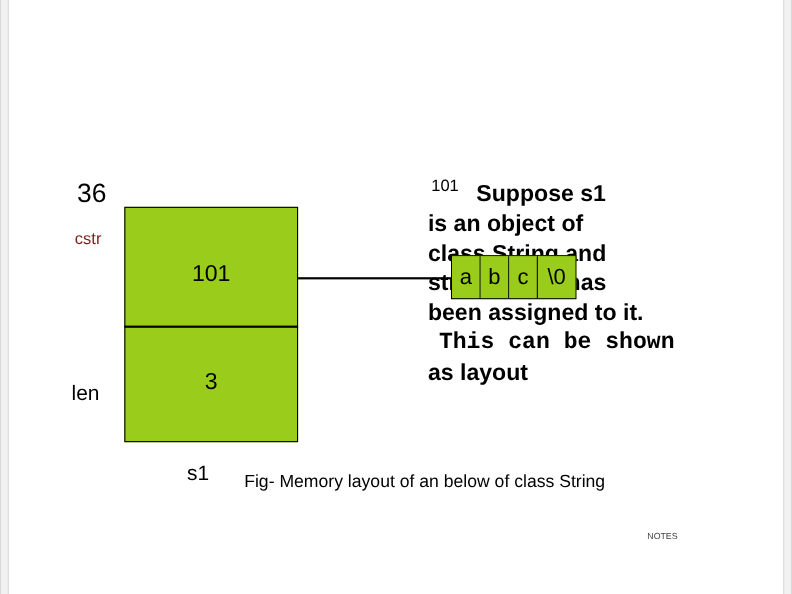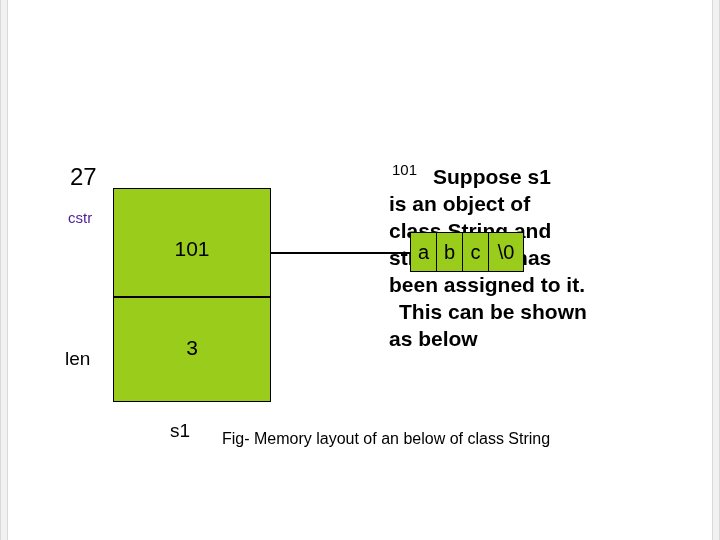--- a/index.html
+++ b/index.html
@@ -68,21 +68,21 @@
     left: 70px;
     top: 163px;
     font-size: 24px;
     color: #000000;
   }
   .label-cstr {
     position: absolute;
     left: 68px;
     top: 209px;
     font-size: 15px;
-    color: #4c1d95;
+    color: #7f1d1d;
   }
   .label-len {
     position: absolute;
     left: 65px;
     top: 348px;
     font-size: 19px;
     color: #000000;
   }
   .label-s1 {
     position: absolute;
@@ -142,21 +142,21 @@
     top: 163px;
     width: 230px;
     font-size: 21px;
     font-weight: bold;
     line-height: 27px;
     color: #000000;
     font-family: "Liberation Sans", sans-serif;
   }
   .description .indent-1 { display: block; padding-left: 44px; }
   .description .line { display: block; }
-  .description .line.ind { display: block; padding-left: 10px; }
+  .description .line.ind { display: block; padding-left: 10px; font-family: Liberation Mono, monospace; }
 
   
   .caption {
     position: absolute;
     left: 222px;
     top: 430px;
     font-size: 16px;
     color: #000000;
   }
 
@@ -173,21 +173,21 @@
   }
 </style>
 </head>
 <body>
 
 <div id="slide">
 
   <div class="edge-bar left"></div>
   <div class="edge-bar right"></div>
 
-  <div class="label-27">27</div>
+  <div class="label-27">36</div>
 
   <div class="label-cstr">cstr</div>
   <div class="label-len">len</div>
 
   <div class="obj-box"></div>
   <div class="obj-divider"></div>
   <div class="obj-cell-text cstr-value">101</div>
   <div class="obj-cell-text len-value">3</div>
 
   <div class="label-s1">s1</div>
@@ -196,28 +196,29 @@
 
   <div class="label-101-top">101</div>
 
   <div class="description">
     <span class="indent-1">Suppose s1</span>
     <span class="line">is an object of</span>
     <span class="line">class String and</span>
     <span class="line">string "abc" has</span>
     <span class="line">been assigned to it.</span>
     <span class="line ind">This can be shown</span>
-    <span class="line">as below</span>
+    <span class="line">as layout</span>
   </div>
 
   <div class="char-array">
     <div class="char-cell">a</div>
     <div class="char-cell">b</div>
     <div class="char-cell">c</div>
     <div class="char-cell wide">\0</div>
   </div>
 
   <div class="caption">Fig- Memory layout of an below of class String</div>
 
   <div class="footer">
+    <div>NOTES</div>
   </div>
 
 </div>
 
 </body></html>

